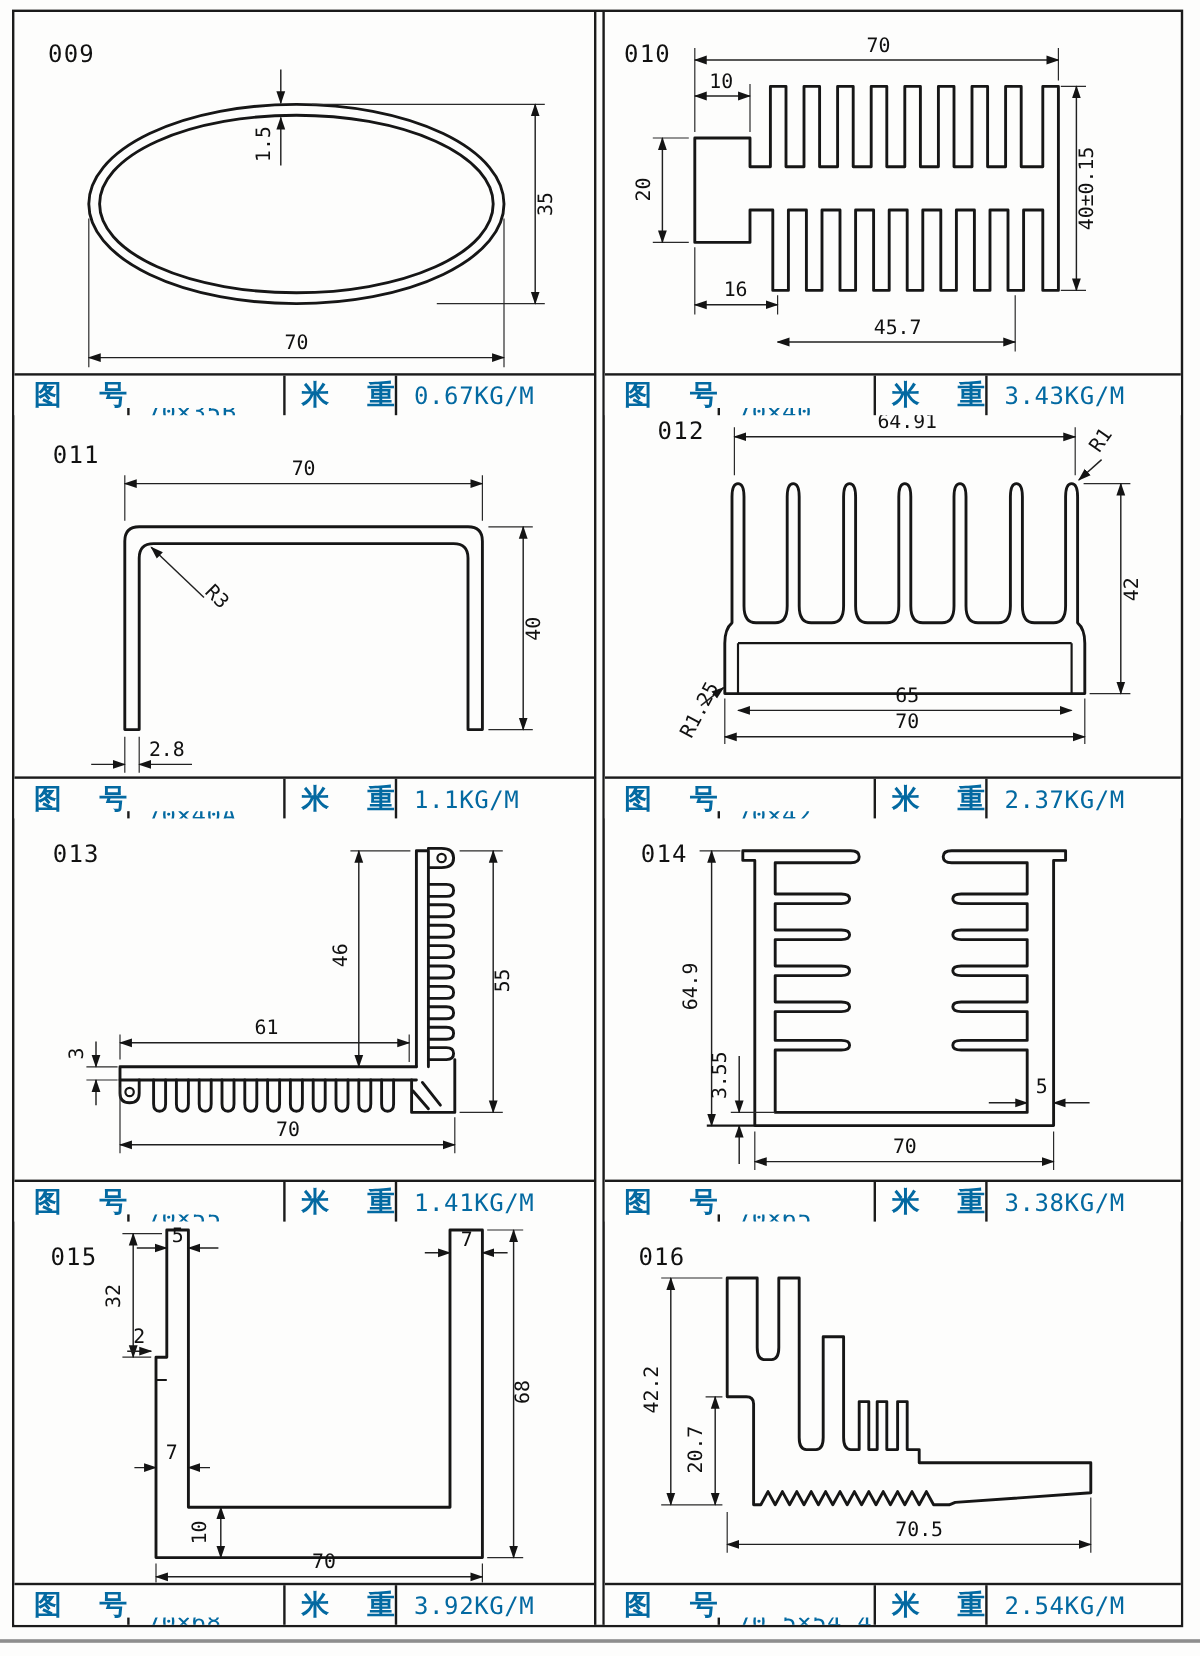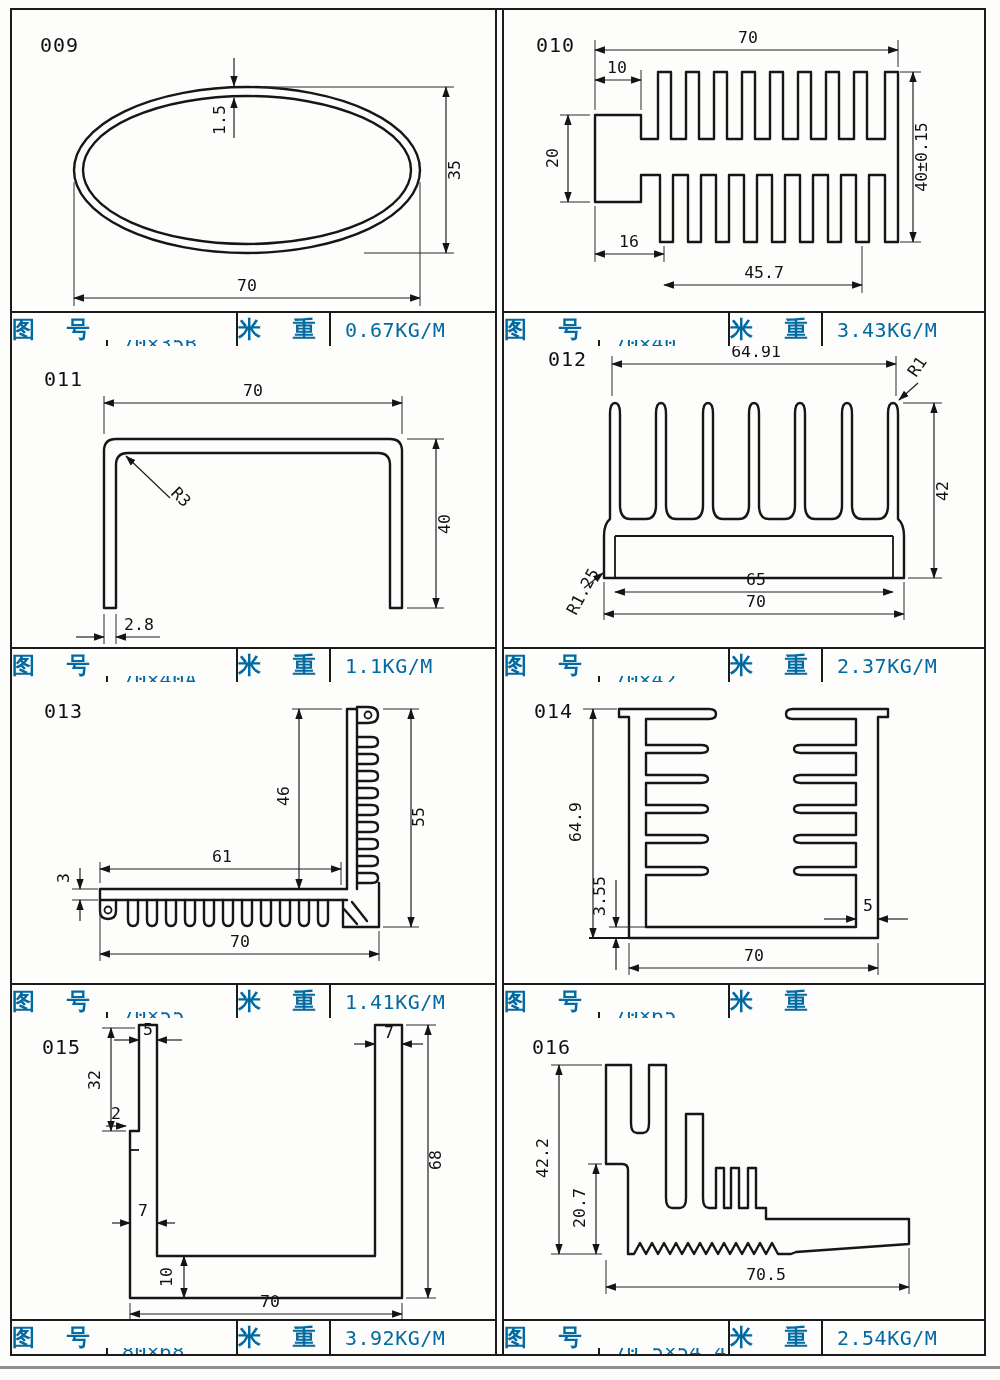--- a/index.html
+++ b/index.html
@@ -8,21 +8,21 @@
   .sheet{position:absolute;left:10px;top:8px;width:976px;height:1348px;border:2px solid #1b1b1b;
          box-sizing:border-box;background:#fdfdfc;}
   .divider{position:absolute;left:483px;top:0;width:9px;height:1344px;
            border-left:2px solid #1b1b1b;border-right:2px solid #1b1b1b;box-sizing:border-box;}
   .cell{position:absolute;box-sizing:border-box;}
   .cell svg{display:block;width:100%;height:100%;}
   .bar{position:absolute;box-sizing:border-box;border-top:2px solid #1b1b1b;display:flex;
        align-items:stretch;background:#fdfdfc;}
   .bar .bc{box-sizing:border-box;display:flex;align-items:center;overflow:hidden;white-space:nowrap;}
   .bar .bc + .bc{border-left:2px solid #1b1b1b;}
-  .bc.lab{justify-content:flex-start;font-family:"Liberation Serif","DejaVu Serif",serif;
+  .bc.lab{justify-content:flex-end;font-family:"Liberation Serif","DejaVu Serif",serif;
           font-weight:700;font-size:23px;word-spacing:26px;white-space:pre;}
   .bc.val{padding-left:14px;font-size:20px;letter-spacing:0.5px;}
   .w-lab{width:94px;} .w-val1{width:130px;margin-top:27px;} .w-lab2{width:93px;} .w-val2{flex:1;}
   .bottom-rule{position:absolute;left:0;top:1366px;width:1000px;height:3px;background:#8e8e8e;}
   
   .p{fill:none;stroke:#161616;stroke-width:2.4;stroke-linejoin:round;stroke-linecap:round;}
   .p2{fill:none;stroke:#161616;stroke-width:1.8;stroke-linejoin:round;}
   .d{stroke:#202020;stroke-width:1.2;fill:none;}
   .e{stroke:#2a2a2a;stroke-width:1;fill:none;}
   text{fill:#111;font-family:"DejaVu Sans Mono","Liberation Mono",monospace;}
@@ -60,21 +60,21 @@
         <line class="d" x1="434" y1="77" x2="434" y2="243" marker-start="url(#ar)" marker-end="url(#ar)"></line>
         <text class="t" text-anchor="middle" transform="rotate(-90 448 160)" x="448" y="160">35</text>
         <line class="e" x1="62" y1="172" x2="62" y2="296"></line>
         <line class="e" x1="408" y1="172" x2="408" y2="296"></line>
         <line class="d" x1="62" y1="288" x2="408" y2="288" marker-start="url(#ar)" marker-end="url(#ar)"></line>
         <text class="t" text-anchor="middle" x="235" y="281">70</text>
       </g>
     </svg>
   </div>
 
-  <div class="cell" style="left:496px;top:0;width:480px;height:301px">
+  <div class="cell" style="left:480px;top:0;width:480px;height:301px">
     <svg viewBox="0 0 480 301">
       <text class="tt" x="28" y="42">010</text>
       <g>
         <path class="p" d="M87,105 H133 V129 H150 V62 H163 V129 H178 V62 H191 V129 H206 V62 H219 V129 H234 V62 H247 V129 H262 V62 H275 V129 H290 V62 H303 V129 H318 V62 H331 V129 H346 V62 H359 V129 H377 V62 H390 V232 H377 V165 H361 V232 H348 V165 H333 V232 H320 V165 H305 V232 H292 V165 H277 V232 H264 V165 H249 V232 H236 V165 H221 V232 H208 V165 H193 V232 H180 V165 H165 V232 H152 V165 H133 V192 H87 Z"></path>
       </g>
       <g>
         <line class="e" x1="87" y1="30" x2="87" y2="100"></line>
         <line class="e" x1="390" y1="30" x2="390" y2="57"></line>
         <line class="d" x1="87" y1="40" x2="390" y2="40" marker-start="url(#ar)" marker-end="url(#ar)"></line>
         <text class="t" text-anchor="middle" x="240" y="33">70</text>
@@ -306,24 +306,25 @@
   <div class="bar" style="left:0;top:973px;width:483px;height:35px">
     <div class="bc lab w-lab"><span>图 号</span></div>
     <div class="bc val w-val1">70×55</div>
     <div class="bc lab w-lab2"><span>米 重</span></div>
     <div class="bc val w-val2">1.41KG/M</div>
   </div>
   <div class="bar" style="left:492px;top:973px;width:480px;height:35px">
     <div class="bc lab w-lab"><span>图 号</span></div>
     <div class="bc val w-val1">70×65</div>
     <div class="bc lab w-lab2"><span>米 重</span></div>
+    <div class="bc val w-val2">3.38KG/M</div>
   </div>
   <div class="bar" style="left:0;top:1309px;width:483px;height:35px">
     <div class="bc lab w-lab"><span>图 号</span></div>
-    <div class="bc val w-val1">80×68</div>
+    <div class="bc val w-val1">70×68</div>
     <div class="bc lab w-lab2"><span>米 重</span></div>
     <div class="bc val w-val2">3.92KG/M</div>
   </div>
   <div class="bar" style="left:492px;top:1309px;width:480px;height:35px">
     <div class="bc lab w-lab"><span>图 号</span></div>
     <div class="bc val w-val1">70.5×54.4</div>
     <div class="bc lab w-lab2"><span>米 重</span></div>
     <div class="bc val w-val2">2.54KG/M</div>
   </div>
 </div>

